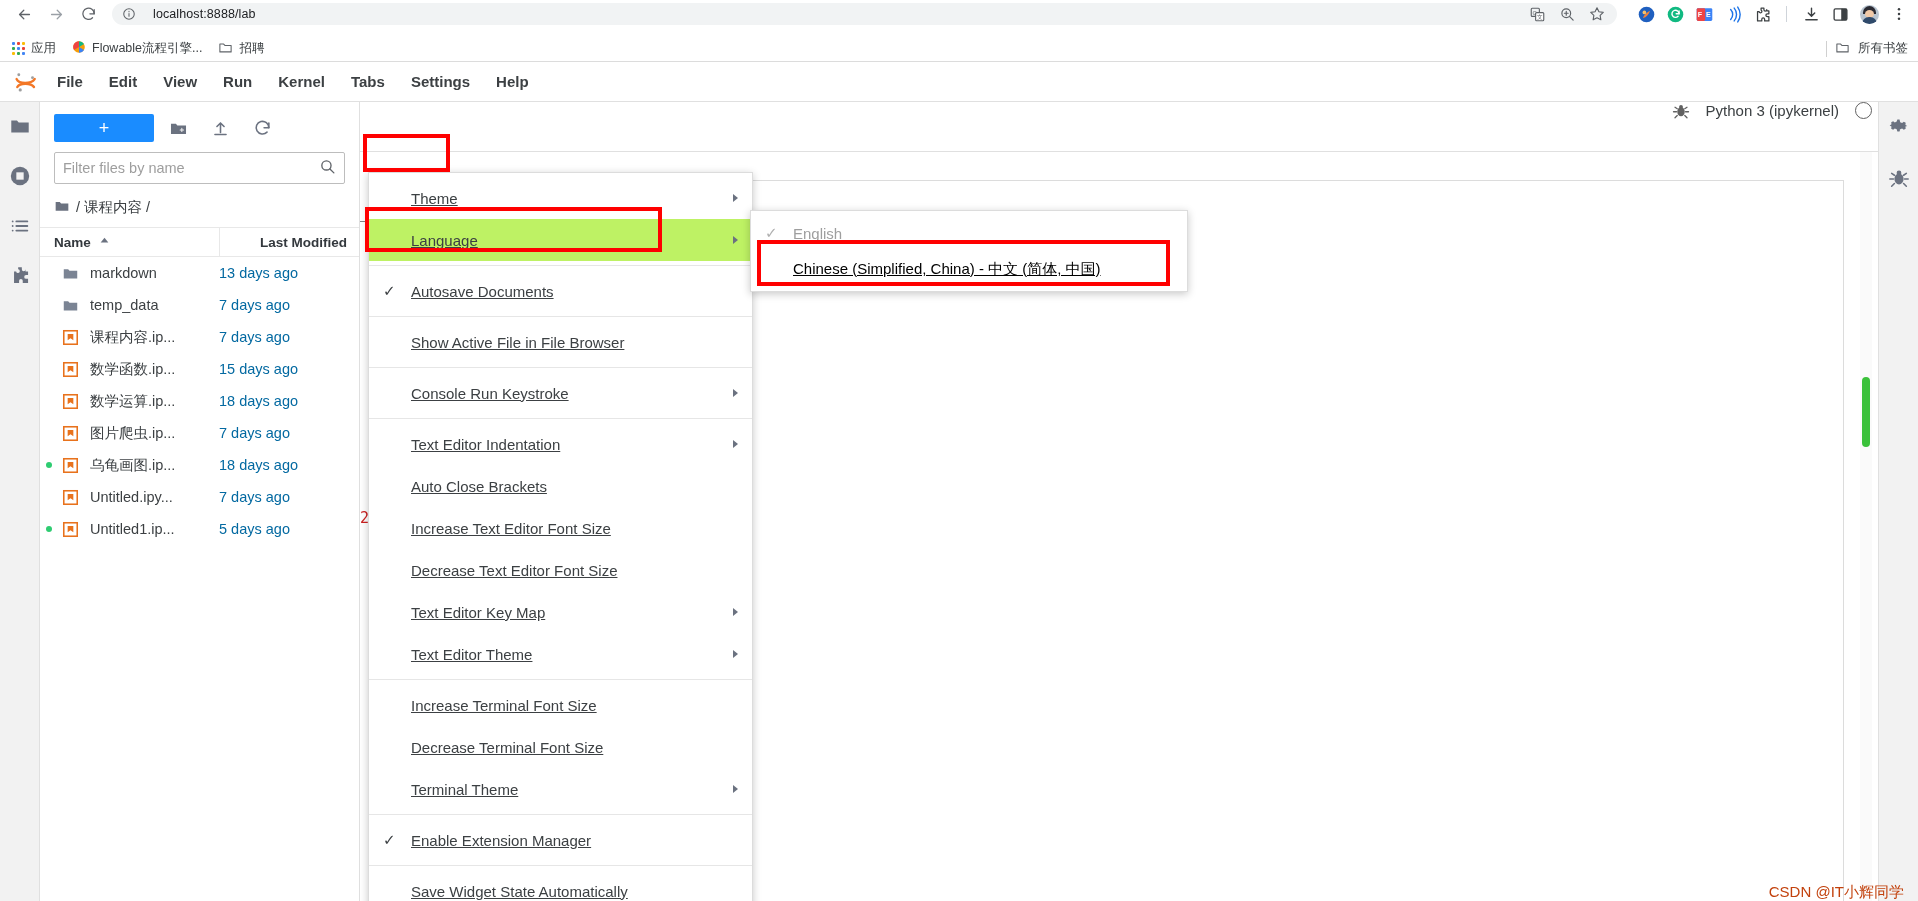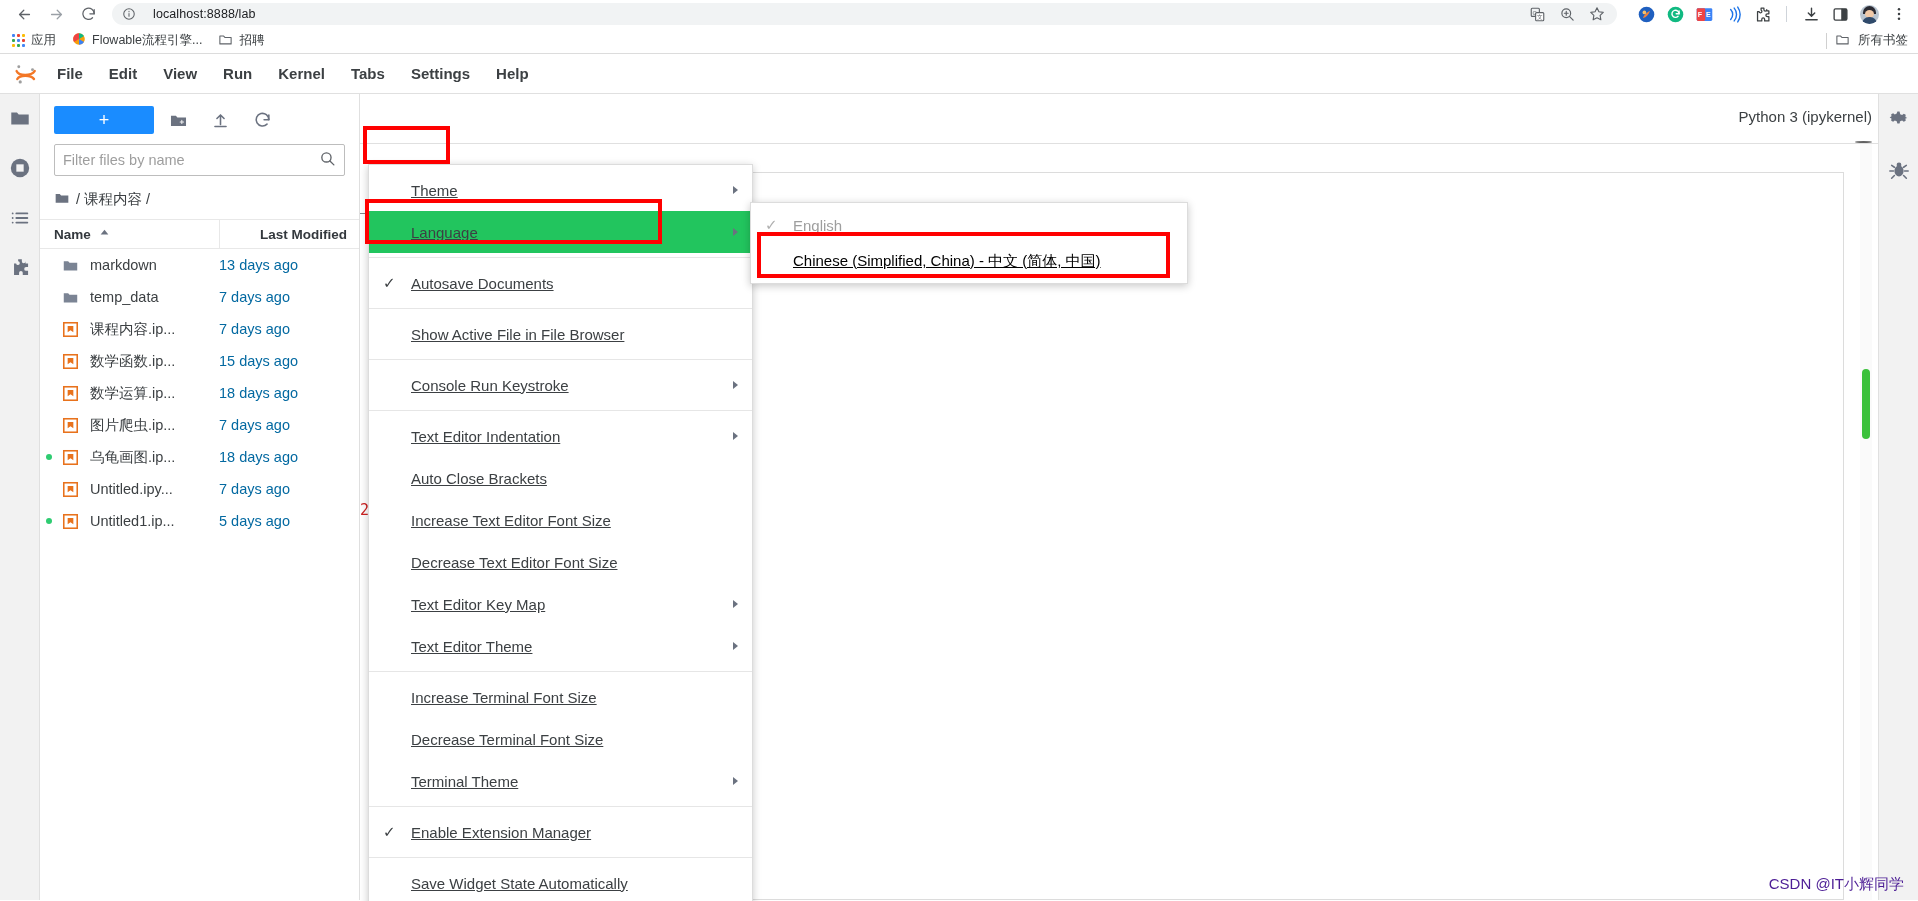--- a/index.html
+++ b/index.html
@@ -65,20 +65,21 @@
   .avatar-circle .face { position:absolute; left:5px; top:5px; width:9px;height:8px;border-radius:50%; background:#f0c9a8;}
   .avatar-circle .body { position:absolute; left:2px; bottom:0; width:15px;height:7px;border-radius:8px 8px 0 0; background:#2f4a6b;}
 
   #bookmarks-bar {
     height: 26px;
     display:flex; align-items:center;
     padding: 0 10px;
     font-size: 12.5px; color:#3c4043;
     border-bottom: 1px solid #dcdcdc;
     background:#fff;
+    margin-top:8px;
   }
   .bm-item { display:flex; align-items:center; gap:6px; padding: 0 8px; height:22px; white-space:nowrap;}
   .bm-item:first-child { padding-left:2px; }
   #bookmarks-right { margin-left:auto; display:flex; align-items:center; gap:8px;}
   .bm-sep { width:1px; height:16px; background:#d0d0d0; }
   .apps-grid { display:grid; grid-template-columns:repeat(3,3px); grid-template-rows:repeat(3,3px); gap:2px;}
   .apps-grid i { display:block; width:3px;height:3px;border-radius:1px; }
 
   
   #jlab { position:relative; width:100%; height: calc(901px - 55px); background:#fff; }
@@ -169,24 +170,23 @@
     background:#2ecc71;
   }
   .fb-row .icon { width: 28px; display:flex; align-items:center; justify-content:center; margin-left:16px;}
   .fb-row .fname { flex:1; padding-left: 6px; white-space:nowrap; overflow:hidden;}
   .fb-row .fmod { width: 140px; text-align:left; padding-right:12px; color:#0369a1;}
 
   
   #main-area { flex:1; position:relative; background:#fff; overflow:hidden; }
   #nb-toolbar {
     height: 50px; border-bottom:1px solid #e0e0e0;
-    display:flex; align-items:flex-end; justify-content:flex-end;
+    display:flex; align-items:flex-start; justify-content:flex-end;
     padding-right: 46px; gap:16px;
     background:#fff;
-    flex-direction:column;
   }
   #kernel-name { font-size: 15px; color:#3c4043; }
   #kernel-idle { width:17px;height:17px;border-radius:50%;border:1.5px solid #616161;}
   #nb-toolbar .bug-icon { color:#616161; }
 
   #nb-content { position:relative; height: calc(100% - 50px); }
   .code-frag { position:absolute; font-family:"DejaVu Sans Mono","Liberation Mono",monospace; font-size:15px; }
   #cell-box {
     position:absolute; left: 85px; top: 28px; right: 74px; bottom: 0;
     border:1px solid #dcdcdc; background:#fff;
@@ -215,21 +215,21 @@
     padding-left: 42px; padding-right: 14px;
     position:relative;
     text-decoration:underline;
   }
   .mi .check { position:absolute; left:14px; width:14px; color:#3c4043; font-size:15px;}
   .mi .arrow {
     position:absolute; right: 14px;
     width:0;height:0;border-left:5px solid #6b7280;
     border-top:4px solid transparent;border-bottom:4px solid transparent;
   }
-  .mi.hl { background:#22c55e;align-items:center; }
+  .mi.hl { background:#bef264;align-items:center; }
   .mi-sep { height:1px; background:#e6e6e6; margin: 4px 0;}
 
   #submenu {
     position:absolute;
     left: 750px; top: 148px;
     width: 438px;
     background:#fff;
     border:1px solid #dcdcdc;
     box-shadow: 0 2px 8px rgba(0,0,0,.22);
     z-index: 31;
@@ -246,21 +246,21 @@
     border: 4px solid #ff0000;
     z-index: 50;
     pointer-events:none;
   }
   #redbox-settings { left: 363px; top: 72px; width: 87px; height: 38px; }
   #redbox-language { left: 365px; top: 145px; width: 297px; height: 45px; }
   #redbox-chinese  { left: 757px; top: 178px; width: 413px; height: 46px; }
 
   #watermark {
     position:absolute; right: 14px; bottom: 6px;
-    font-size: 15px; color:#4c1d95; z-index:60;
+    font-size: 15px; color:#c2410c; z-index:60;
     font-family:"Liberation Sans", sans-serif;
   }
 </style>
 </head>
 <body>
 
 <div id="browser-chrome">
 
   <div id="browser-toolbar">
     <div class="nav-btn">

